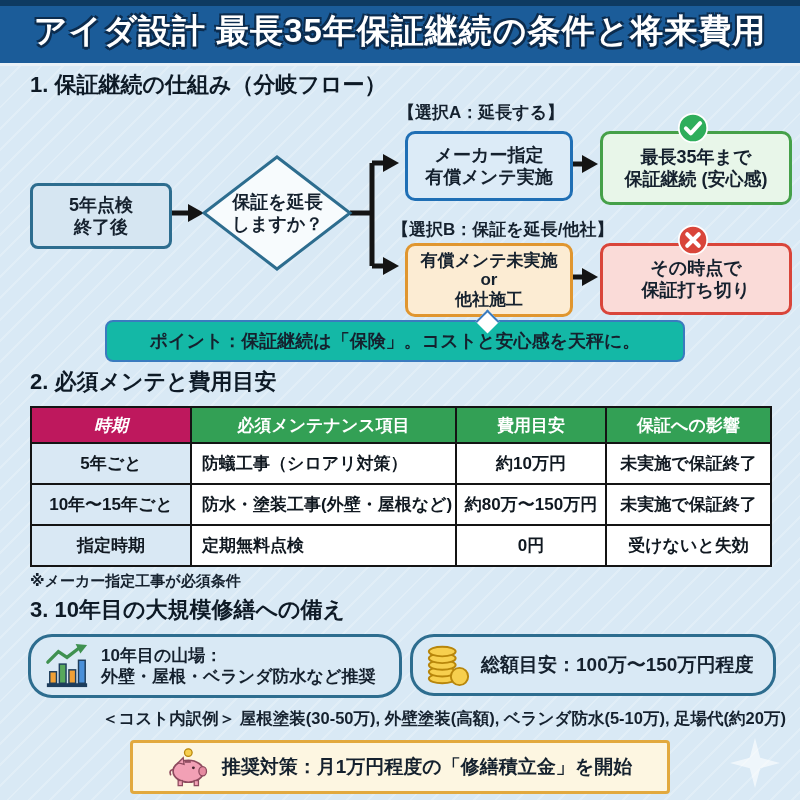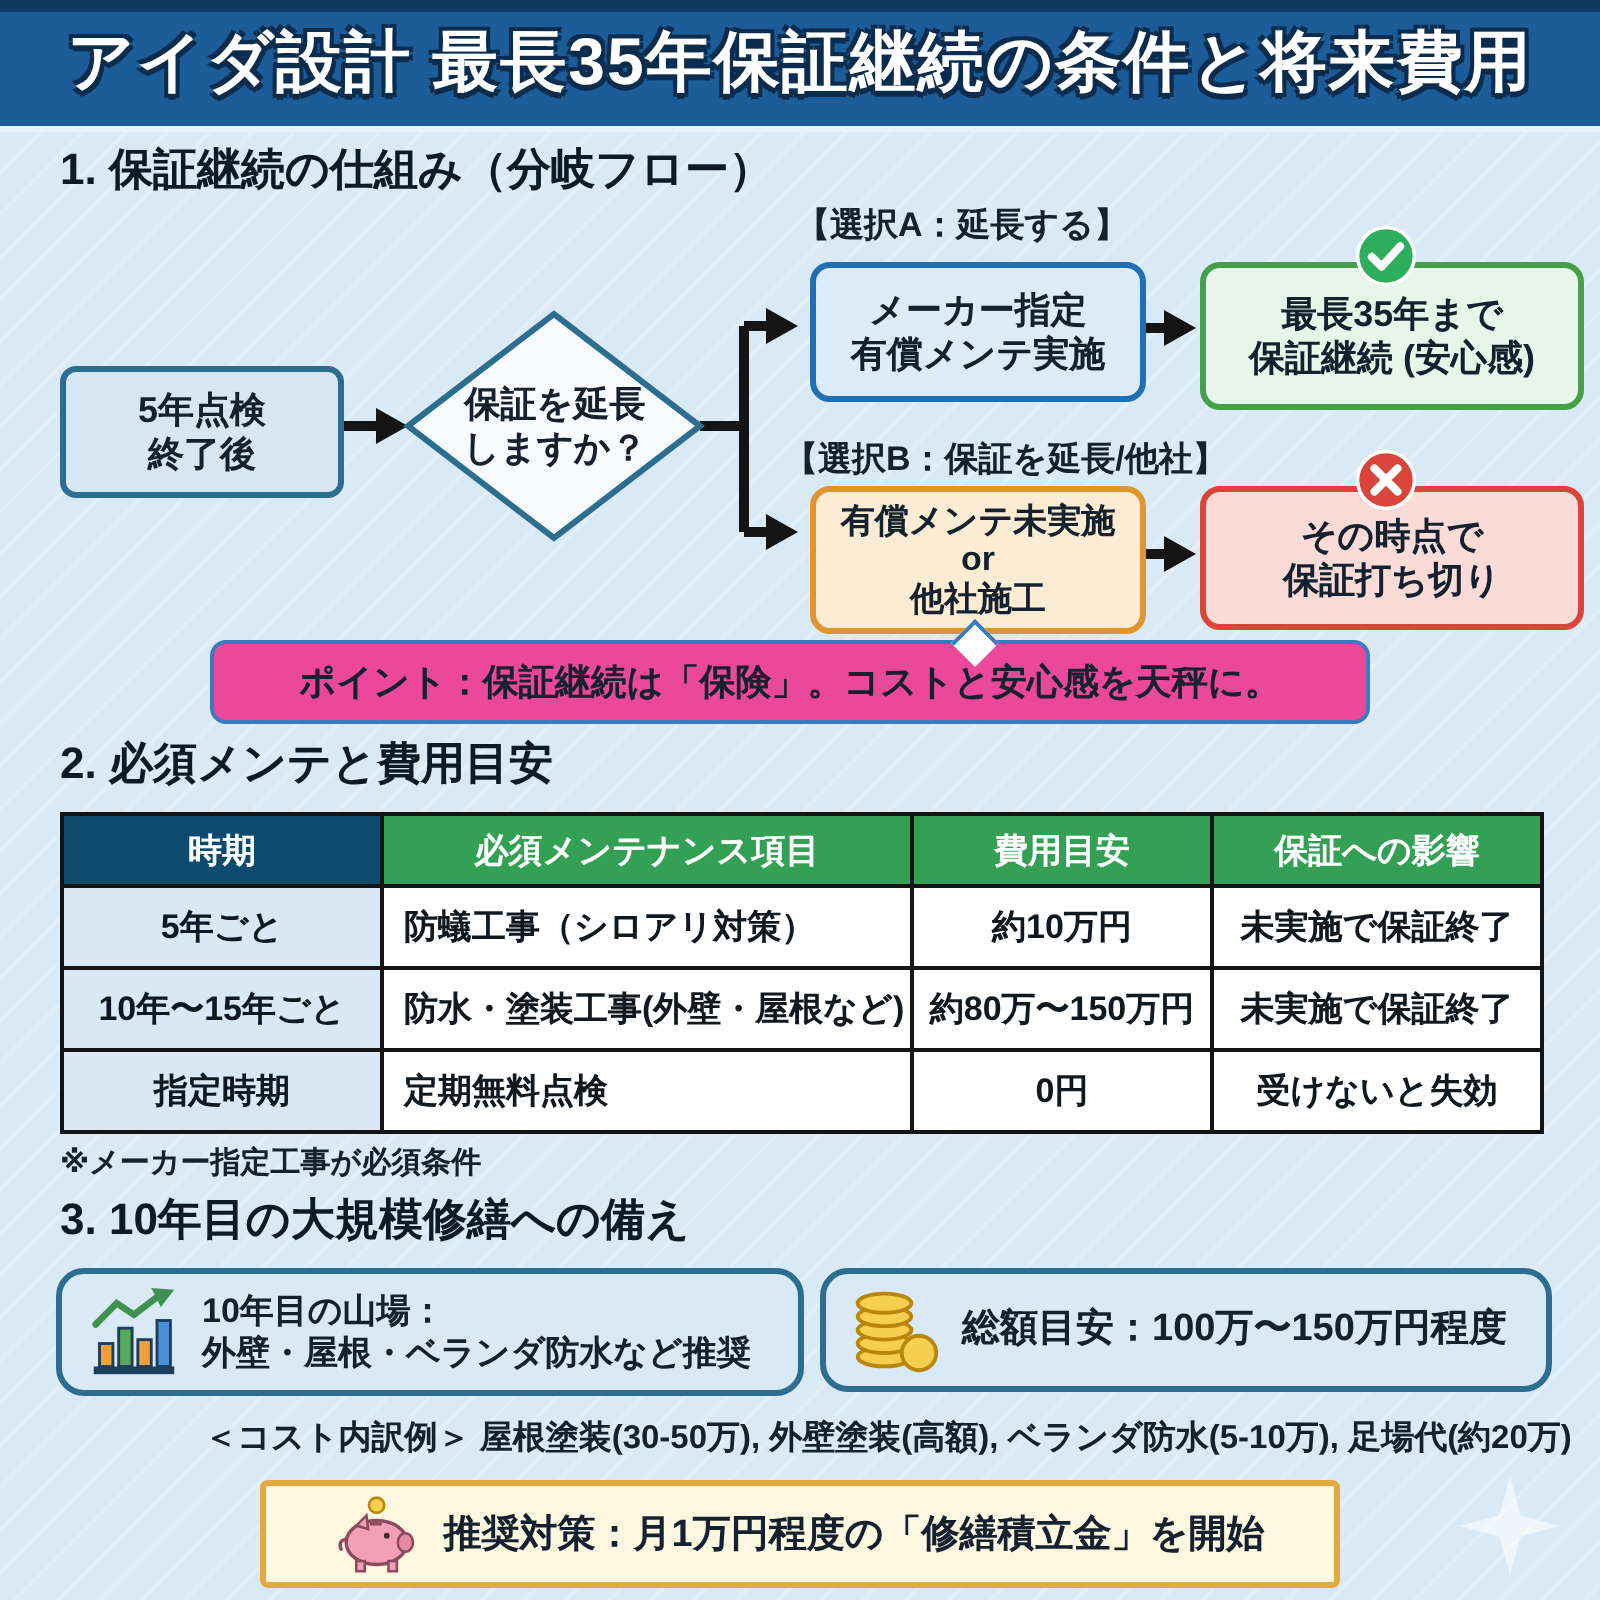--- a/index.html
+++ b/index.html
@@ -42,42 +42,42 @@
   .result-green{left:600px;top:131px;width:186px;height:68px;font-size:18px;
     background:#e8f6e9;border:3px solid #45a049;}
   .result-red{left:600px;top:243px;width:186px;height:66px;font-size:18px;
     background:#fadbd8;border:3px solid #d9453a;}
   .badge{width:32px;height:32px;z-index:4;}
   .badge-check{left:677px;top:112px;}
   .badge-x{left:677px;top:224px;}
   
   .point-box{
     left:105px;top:320px;width:576px;height:38px;z-index:2;
-    background:#ec4899;border:2px solid #3a7bbf;border-radius:8px;
+    background:#14b8a6;border:2px solid #3a7bbf;border-radius:8px;
     display:flex;align-items:center;justify-content:center;
     font-size:18px;font-weight:800;white-space:nowrap;
   }
   .point-notch{
     position:absolute;left:372px;top:-9px;width:15px;height:15px;
     background:#ffffff;border-left:2px solid #3a7bbf;border-top:2px solid #3a7bbf;
     transform:rotate(45deg);
   }
   
   #mtable{left:30px;top:406px;width:740px;border-collapse:collapse;table-layout:fixed;z-index:2;
     border:2px solid #141414;background:#fff;}
   #mtable th,#mtable td{border:2px solid #141414;font-weight:800;padding:0 6px;overflow:hidden;white-space:nowrap;}
   #mtable th{height:34px;font-size:17px;color:#ffffff;background:#33a055;text-align:center;}
-  #mtable th.c0{background:#0c4a6e;}
+  #mtable th.c0{background:#be185d;font-style:italic;}
   #mtable td{height:39px;font-size:17px;background:#ffffff;text-align:center;color:#101820;}
   #mtable td.c0{background:#d9e8f4;}
   #mtable td.c1{text-align:left;padding-left:10px;}
   .table-note{left:30px;top:572px;font-size:15px;font-weight:800;z-index:2;}
   
   .info-box{
-    background:#d9e9f5;border:3px solid #2d6d8f;border-radius:14px;z-index:2;
+    background:#d9e9f5;border:3px solid #2d6d8f;border-radius:24px;z-index:2;
     display:flex;align-items:center;gap:10px;padding:0 12px;box-sizing:border-box;
   }
   .info-left{left:28px;top:634px;width:374px;height:64px;}
   .info-right{left:410px;top:634px;width:366px;height:62px;}
   .info-text{font-size:17px;font-weight:800;white-space:pre-line;line-height:1.25;}
   .info-right .info-text{font-size:19px;white-space:nowrap;}
   .breakdown{left:0;top:708px;width:800px;text-align:center;font-size:16.5px;font-weight:800;white-space:nowrap;z-index:2;padding-left:44px;}
   .bottom-box{
     left:130px;top:740px;width:540px;height:54px;z-index:2;
     background:#fdf6e1;border:3px solid #e2a93e;border-radius:4px;

